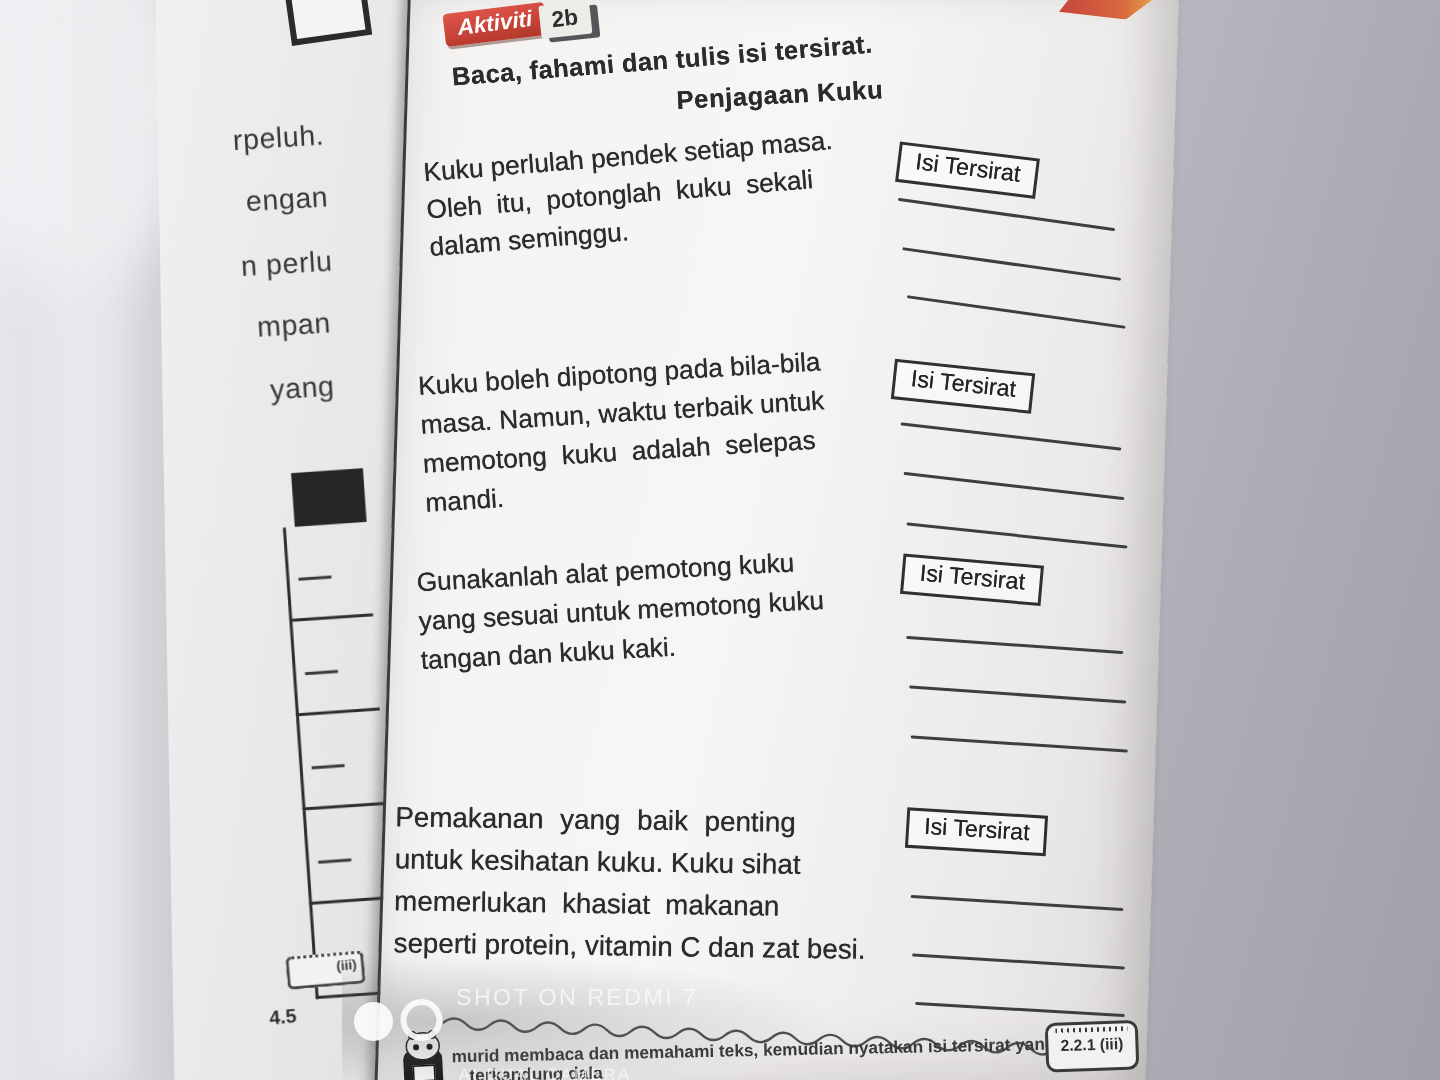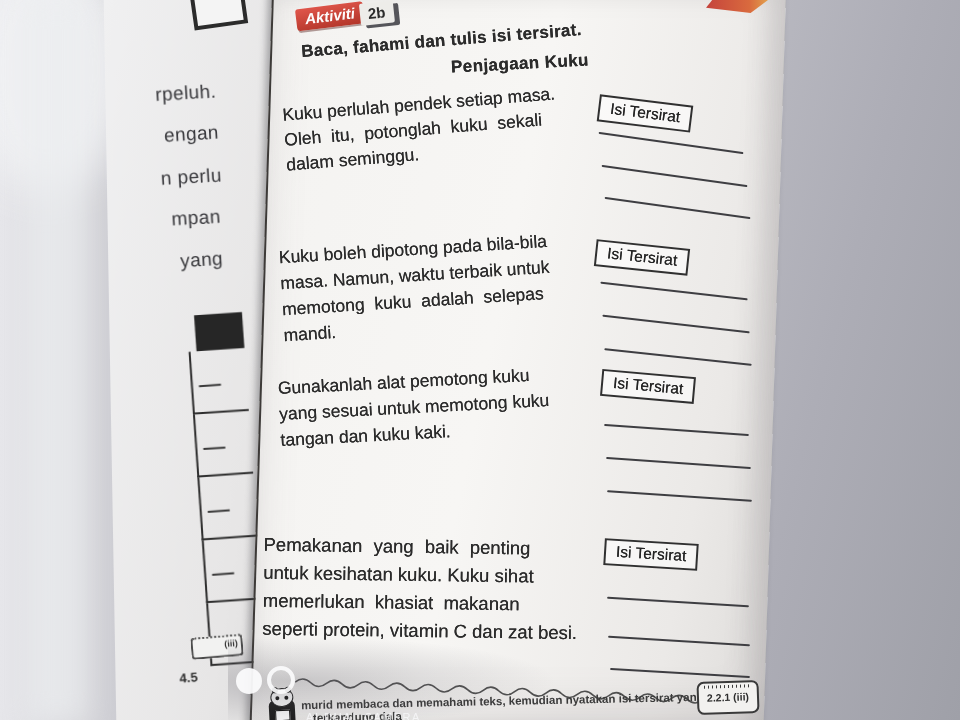--- a/index.html
+++ b/index.html
@@ -211,15 +211,16 @@
       <div class="panda-ear ear-l"></div>
       <div class="panda-ear ear-r"></div>
       <div class="panda-eye eye-l"></div>
       <div class="panda-eye eye-r"></div>
     </div>
   </div>
 
   <div class="bottom-shadow"></div>
   <div class="wm-circle-fill"></div>
   <div class="wm-circle-ring"></div>
+  <div class="wm-text1">SHOT ON REDMI 7</div>
   <div class="wm-text2">AI DUAL CAMERA</div>
 
 </div>
 
 </body></html>

